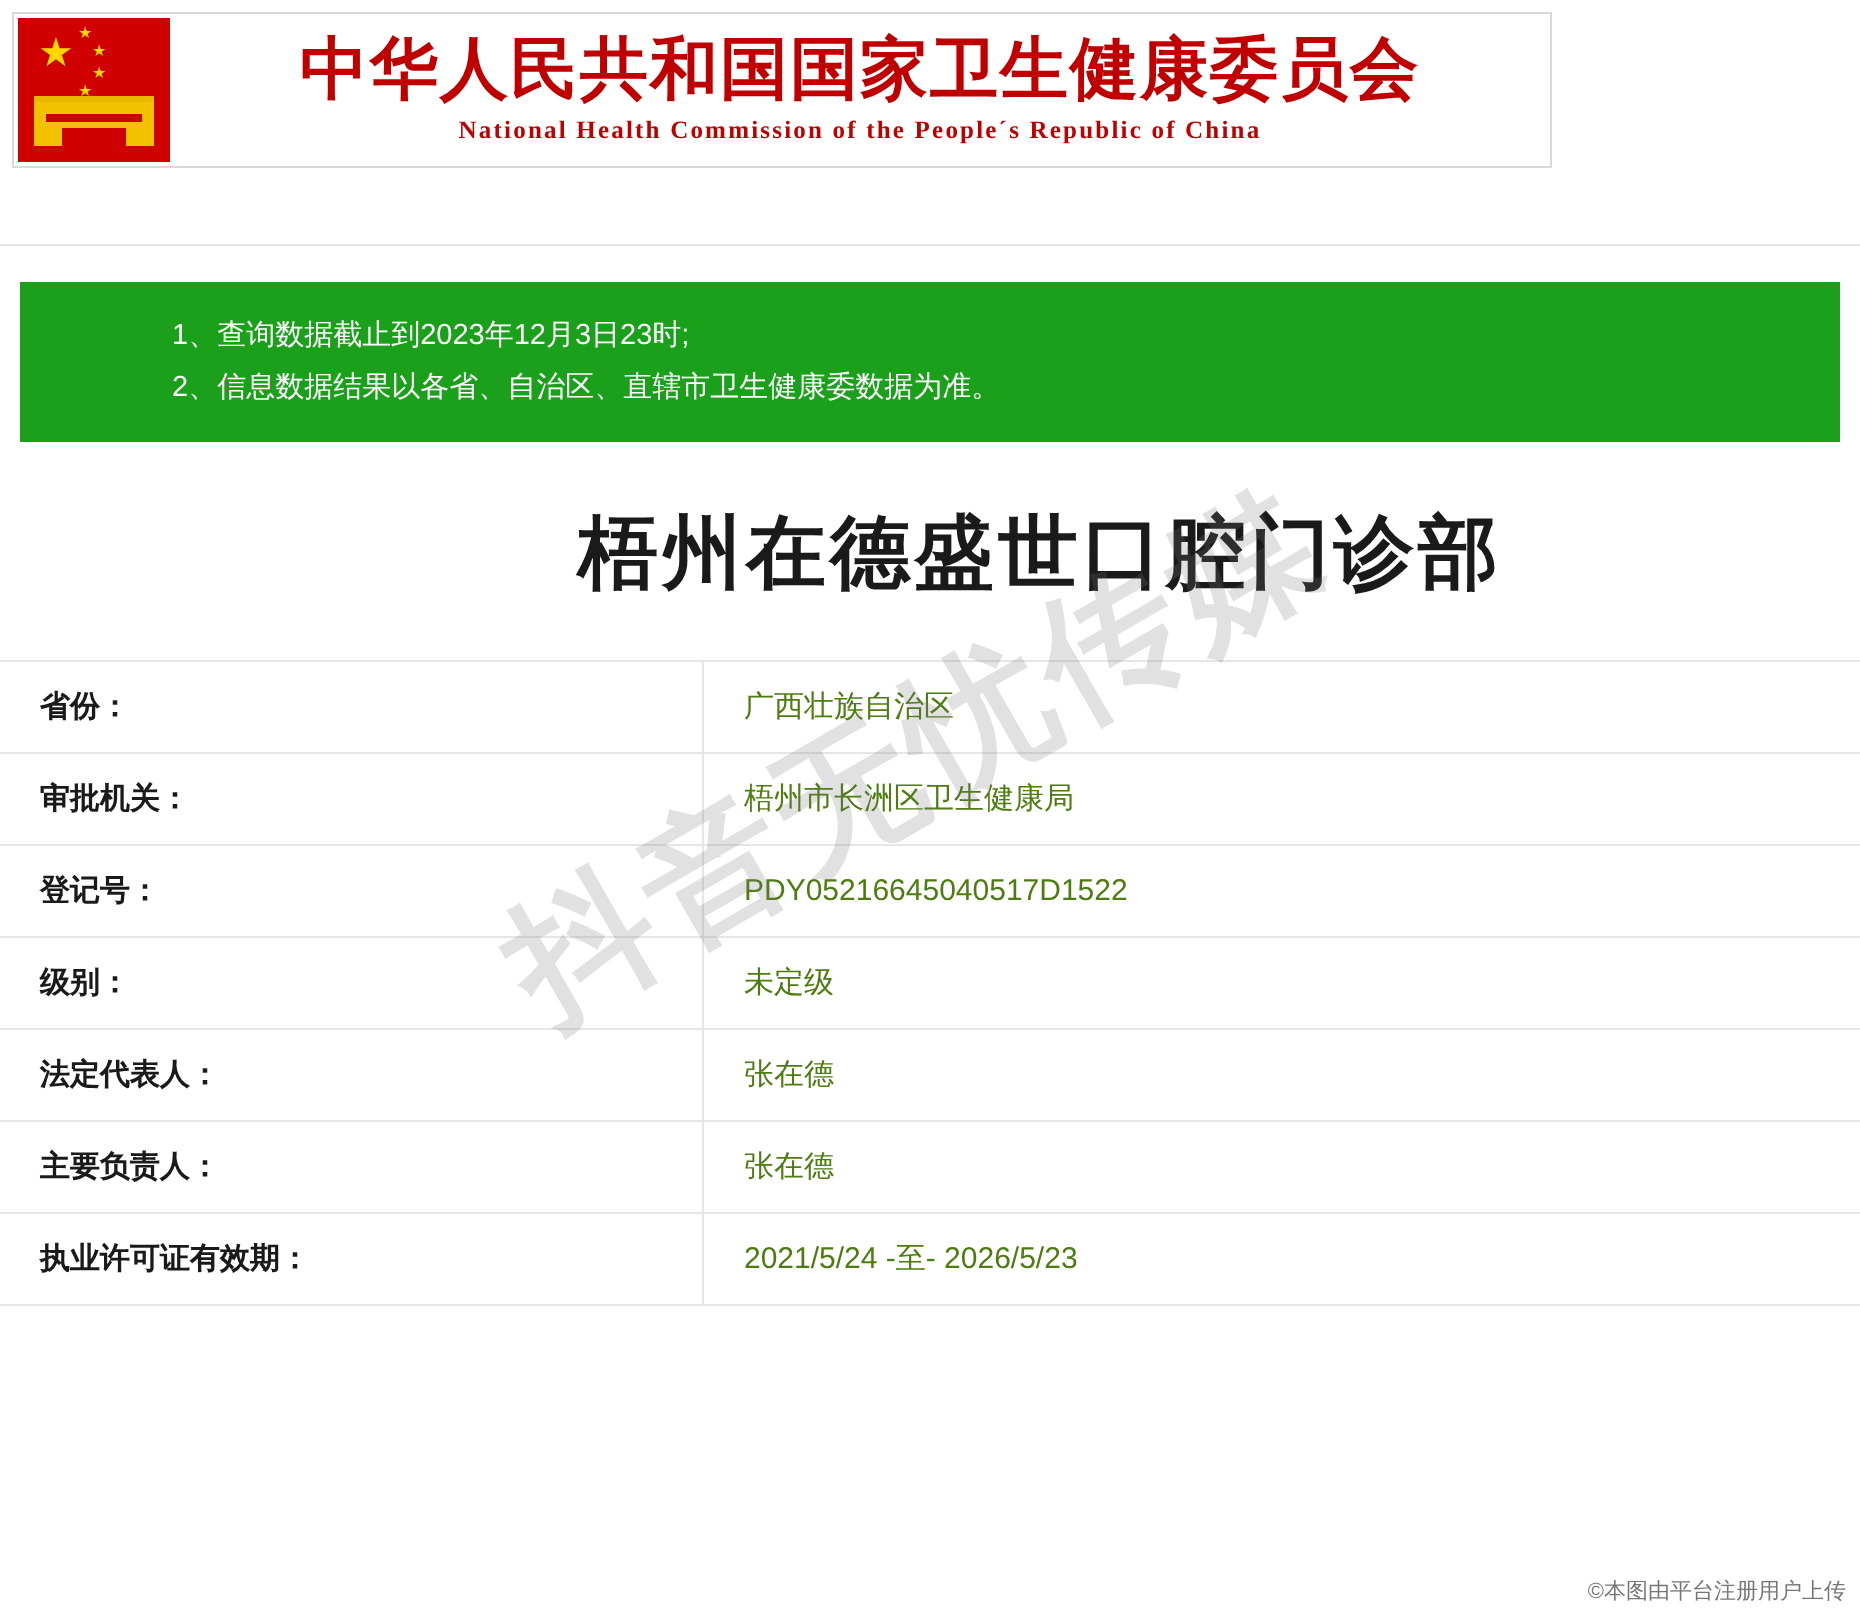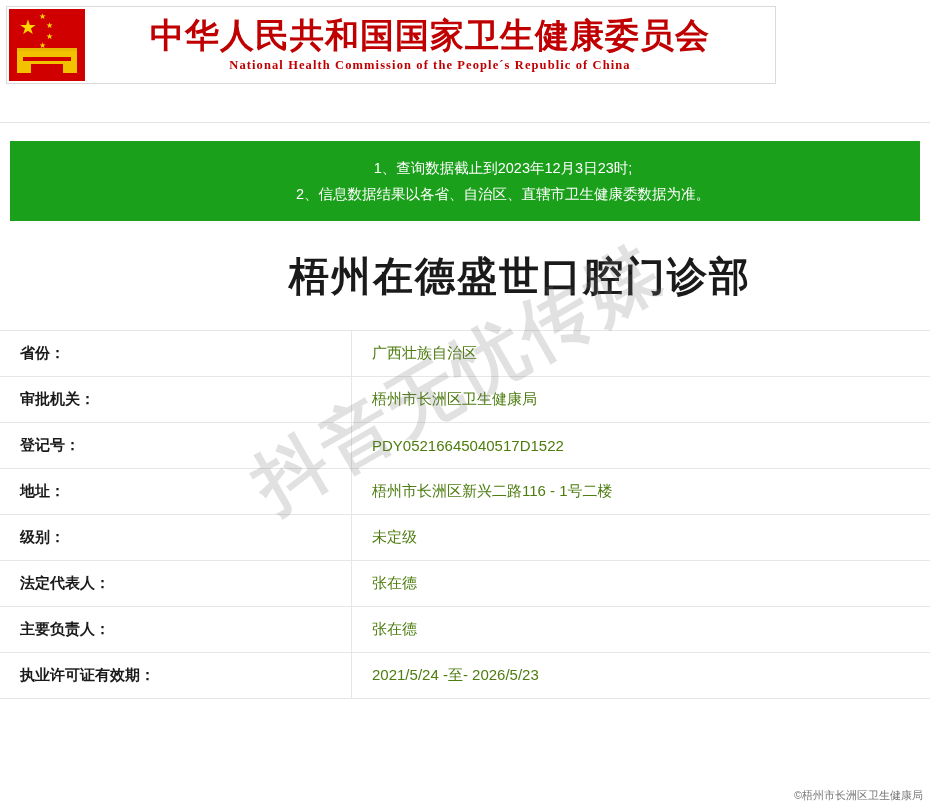--- a/index.html
+++ b/index.html
@@ -111,21 +111,20 @@
     margin: 18px 10px 0 10px;
     background: #1aa01a;
     color: #ffffff;
     padding: 14px 0 14px 0;
     box-sizing: border-box;
   }
   .notice-line {
     font-size: 14.5px;
     line-height: 26px;
     padding-left: 76px;
-    text-align: center;
   }
 
   
   .inst-name {
     text-align: center;
     font-family: "Liberation Serif", serif;
     font-size: 40px;
     font-weight: bold;
     color: #1a1a1a;
     letter-spacing: 2px;
@@ -224,36 +223,32 @@
     </tr>
     <tr>
       <td class="label">审批机关：</td>
       <td class="value">梧州市长洲区卫生健康局</td>
     </tr>
     <tr>
       <td class="label">登记号：</td>
       <td class="value">PDY05216645040517D1522</td>
     </tr>
     <tr>
-      <td class="label">地址：</td>
-      <td class="value">梧州市长洲区新兴二路116 - 1号二楼</td>
-    </tr>
-    <tr>
       <td class="label">级别：</td>
       <td class="value">未定级</td>
     </tr>
     <tr>
       <td class="label">法定代表人：</td>
       <td class="value">张在德</td>
     </tr>
     <tr>
       <td class="label">主要负责人：</td>
       <td class="value">张在德</td>
     </tr>
     <tr>
       <td class="label">执业许可证有效期：</td>
       <td class="value">2021/5/24 -至- 2026/5/23</td>
     </tr>
   </tbody>
 </table>
 
 <div class="watermark">抖音无忧传媒</div>
-<div class="footer-mark">©梧州市长洲区卫生健康局</div>
+<div class="footer-mark">©本图由平台注册用户上传</div>
 
 </body></html>

